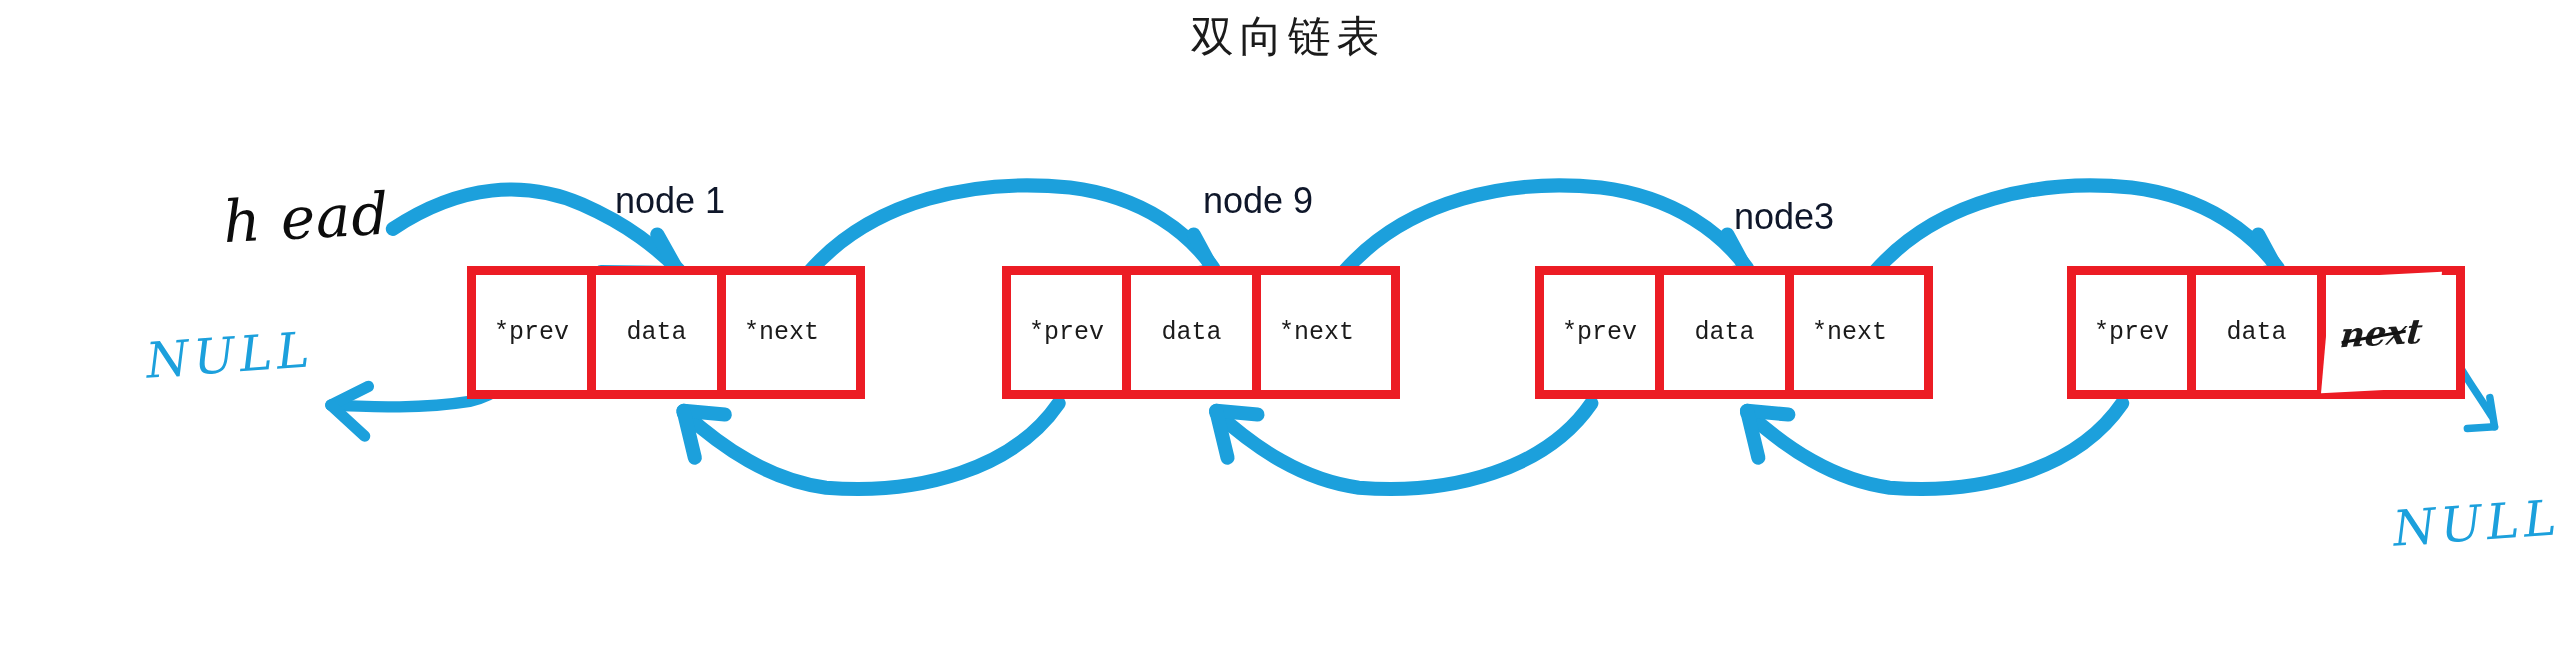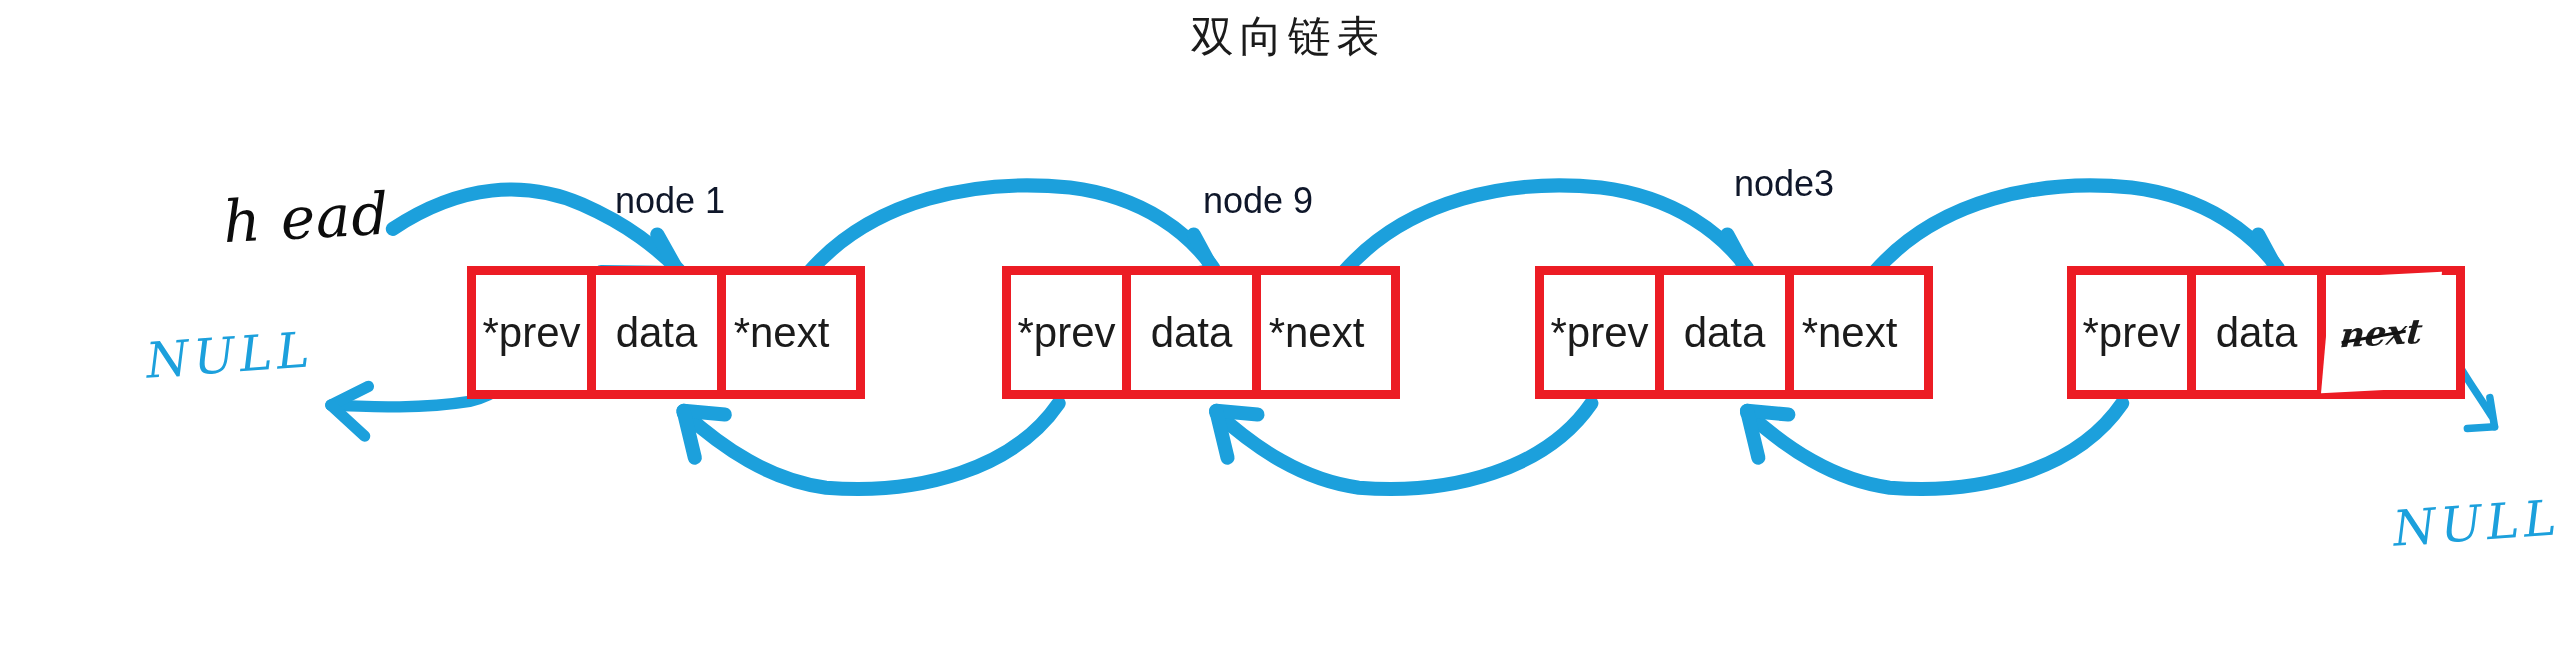--- a/index.html
+++ b/index.html
@@ -48,23 +48,23 @@
     background: #ffffff;
     display: flex;
     z-index: 3;
   }
   .cell {
     box-sizing: border-box;
     background: #ffffff;
     display: flex;
     align-items: center;
     justify-content: center;
-    font-size: 42px;
+    font-size: 25px;
     color: #1b1b1b;
-    font-family: Liberation Sans, sans-serif;
+    font-family: Liberation Mono, monospace;
     line-height: 1;
     white-space: nowrap;
   }
   .cell.mid {
     border-left: 9.4px solid #ec1c24;
     border-right: 9.4px solid #ec1c24;
   }
   .cell.hand {
     font-family: "DejaVu Serif", serif;
     font-style: italic;
@@ -195,21 +195,21 @@
     <div class="cell mid" style="width:139px;">data</div>
     <div class="cell" style="width:111px;">*next</div>
   </div>
   <div class="node-label" style="left:1203px; top:180px;">node 9</div>
 
   <div class="node" style="left:1535px; top:266px; width:398px; height:133px;">
     <div class="cell" style="width:111px;">*prev</div>
     <div class="cell mid" style="width:139px;">data</div>
     <div class="cell" style="width:111px;">*next</div>
   </div>
-  <div class="node-label" style="left:1734px; top:163px;">node3</div>
+  <div class="node-label" style="left:1734px; top:196px;">node3</div>
 
   <div class="node" style="left:2067px; top:266px; width:398px; height:133px;">
     <div class="cell" style="width:111px;">*prev</div>
     <div class="cell mid" style="width:139px;">data</div>
     <div class="cell hand" style="width:111px;">
       <span>next</span>
       <span class="strike"></span>
     </div>
   </div>
 

